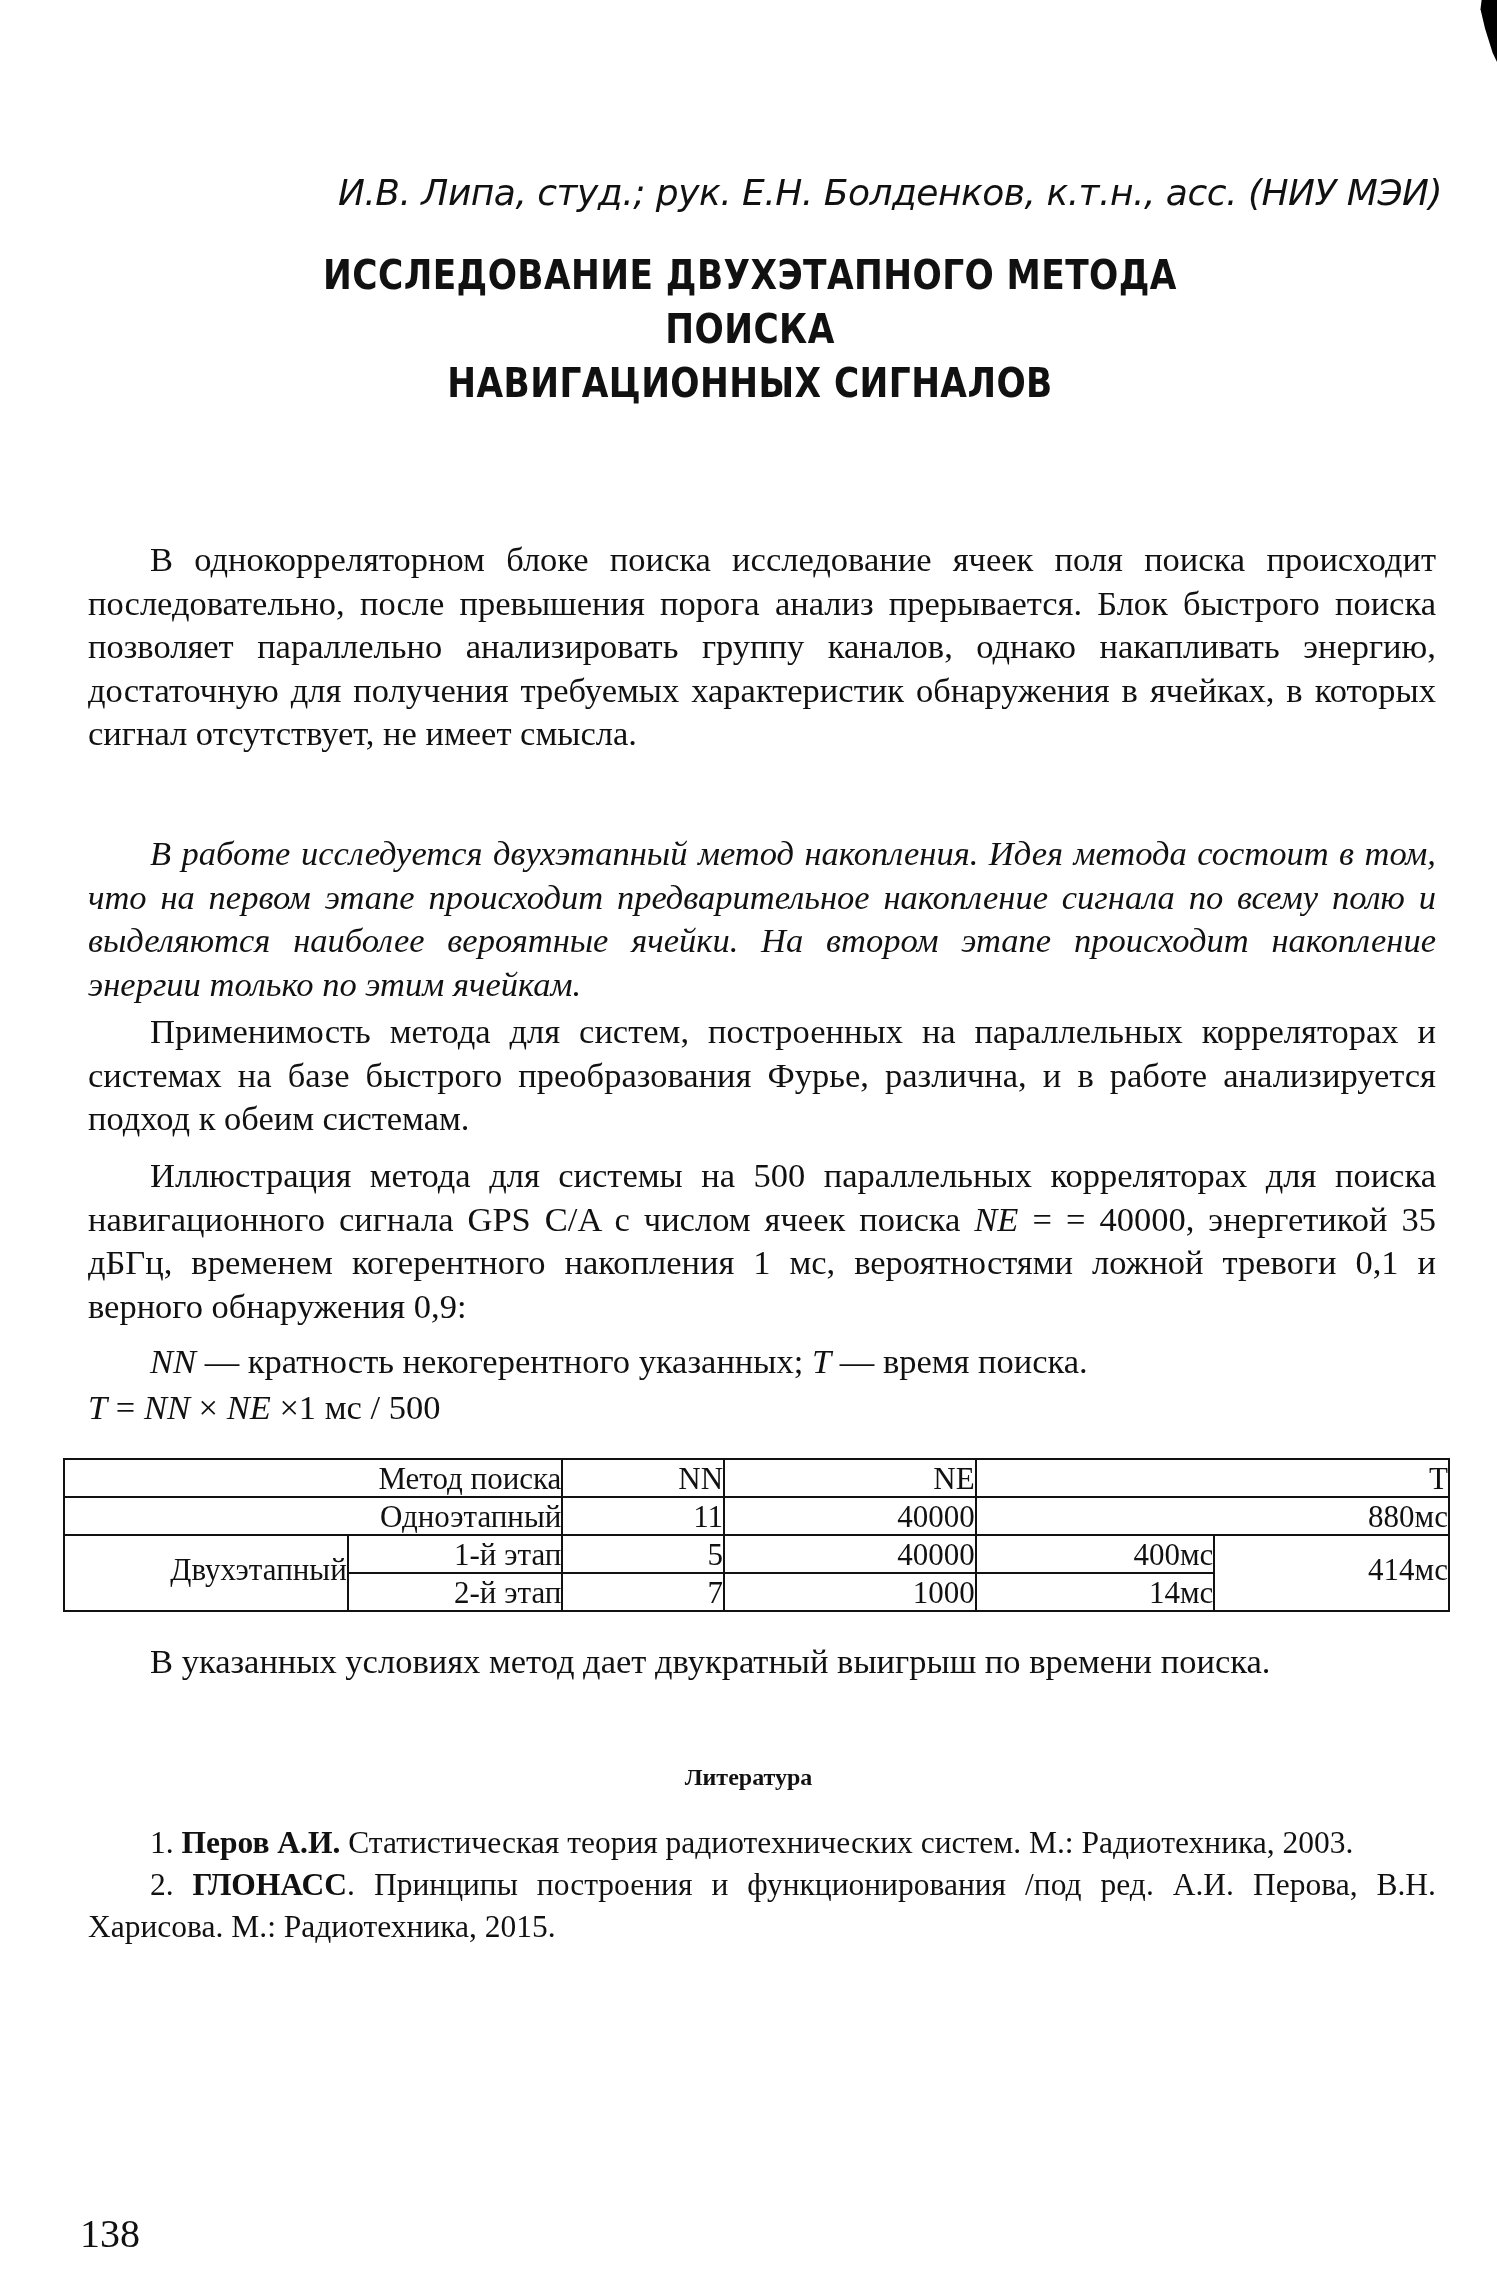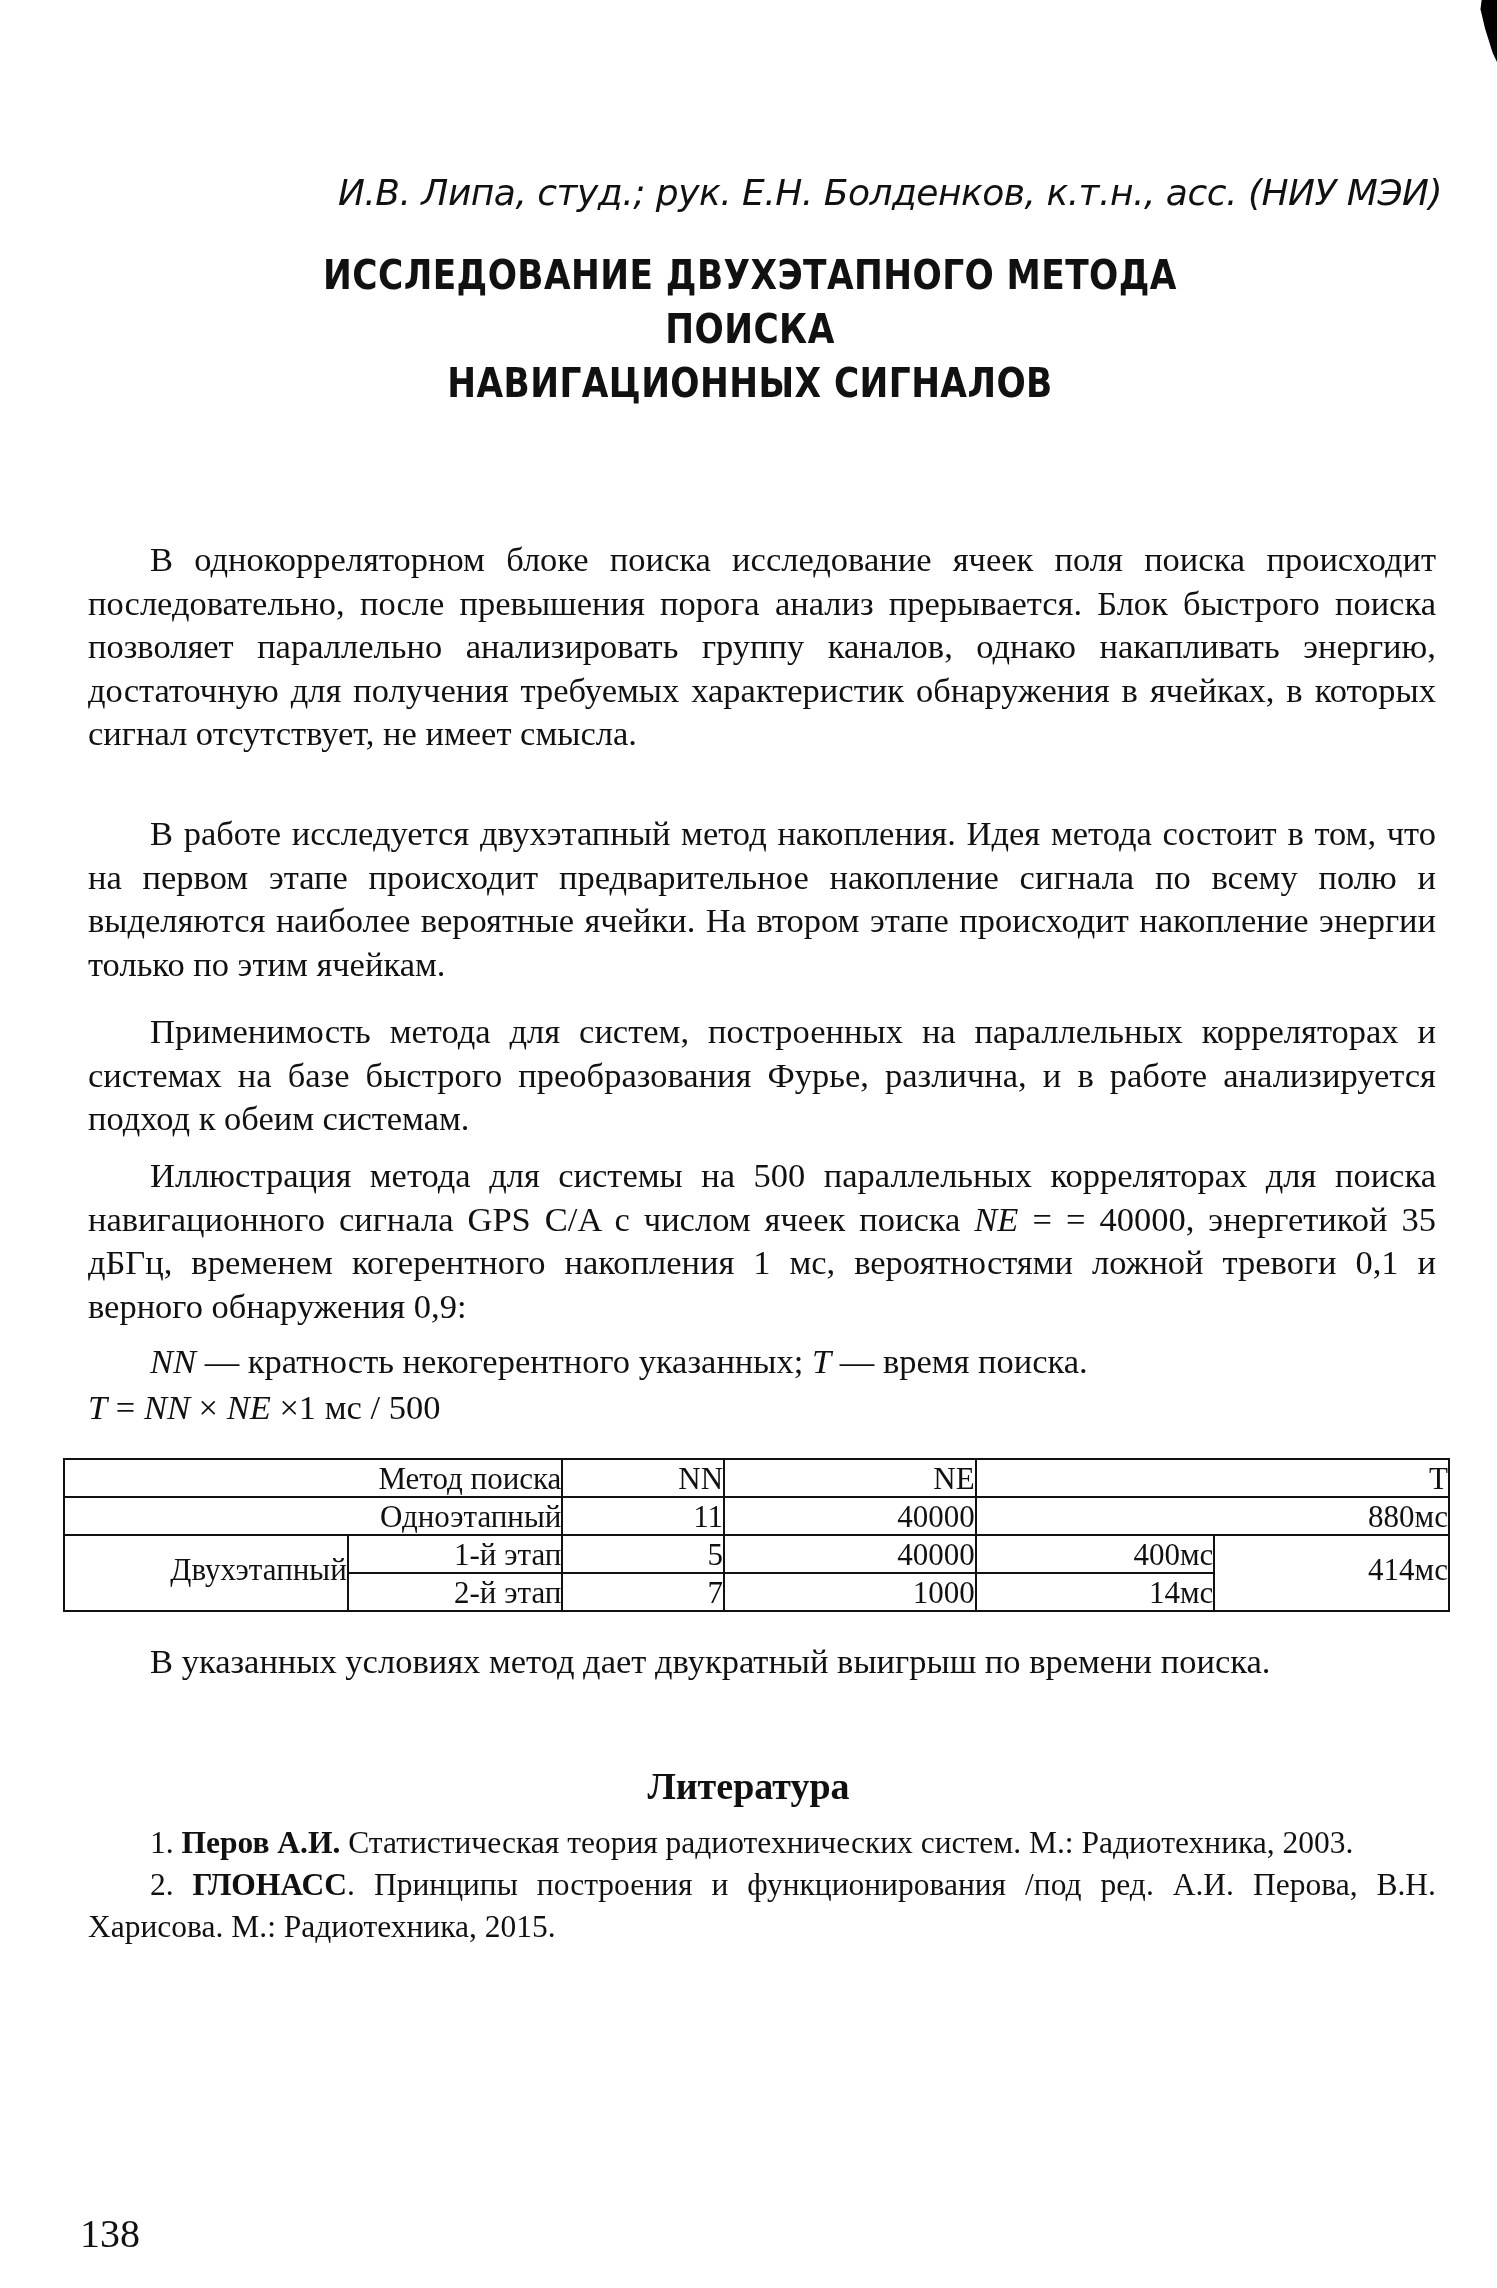--- a/index.html
+++ b/index.html
@@ -25,41 +25,41 @@
     transform: scaleX(0.86); transform-origin: center top;
     letter-spacing: 0.5px;
   }
   .body-text {
     position: absolute; left: 88px; width: 1348px;
     font-size: 34.5px; line-height: 43.6px; text-align: justify;
   }
   .para { text-indent: 62px; margin: 0; text-align: justify; }
   #p1 { top: 398px; }
   #p2 { top: 538px; }
-  #p3 { top: 812px; }
+  #p3 { top: 832px; font-style: italic; }
   #p4 { top: 1010px; }
   #p5 { top: 1154px; }
   #p6 { top: 1340px; }
   .formula { position: absolute; left: 88px; top: 1388px; font-size: 34.5px; }
   .it { font-style: italic; }
 
   table.results {
     position: absolute; left: 63px; top: 1458px; width: 1387px;
     border-collapse: collapse; font-size: 31px; line-height: 1;
   }
   table.results td {
     border: 2.5px solid #111; text-align: right; vertical-align: middle;
     height: 36px; padding: 0; 
   }
   table.results td.top { vertical-align: top; padding-top: 18px; }
 
   #p7 { top: 1640px; }
   .lit-heading {
     position: absolute; left: 0; width: 1497px; top: 1764px;
-    text-align: center; font-weight: bold; font-size: 38px;
+    text-align: center; font-weight: bold; font-size: 24px;
   }
   .refs {
     position: absolute; left: 88px; top: 1822px; width: 1348px;
     font-size: 31.5px; line-height: 42px; text-align: justify;
   }
   .refs p { margin: 0; text-indent: 62px; }
   .refs b { font-weight: bold; }
   .page-number {
     position: absolute; left: 80px; top: 2210px; font-size: 40px;
   }

